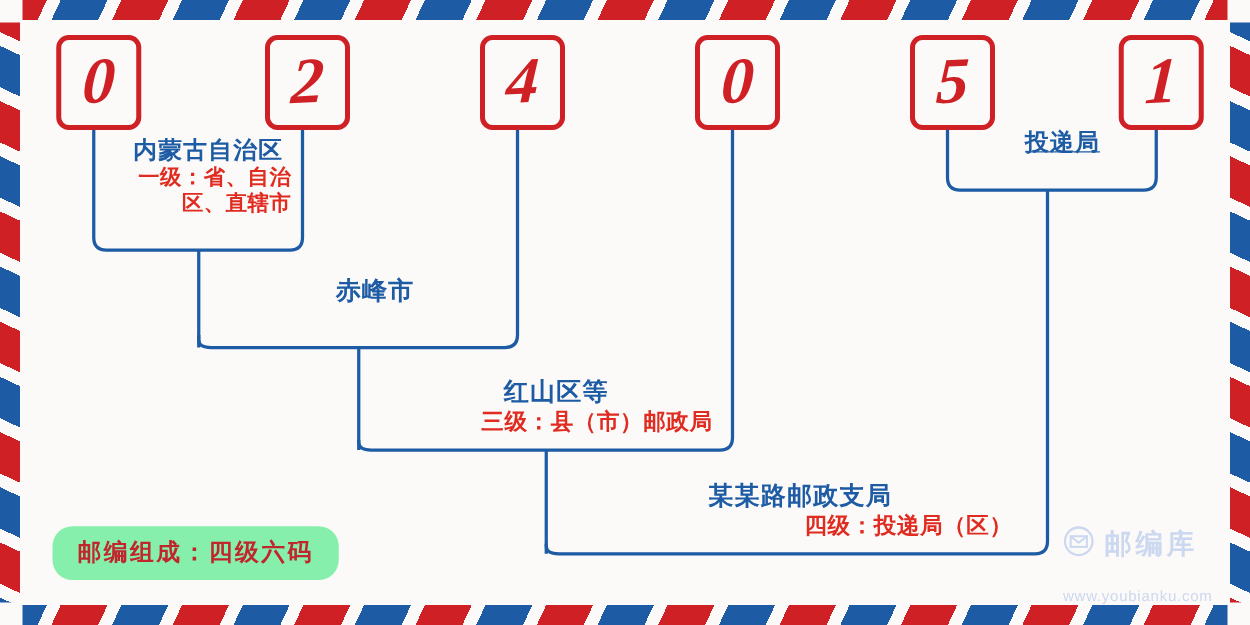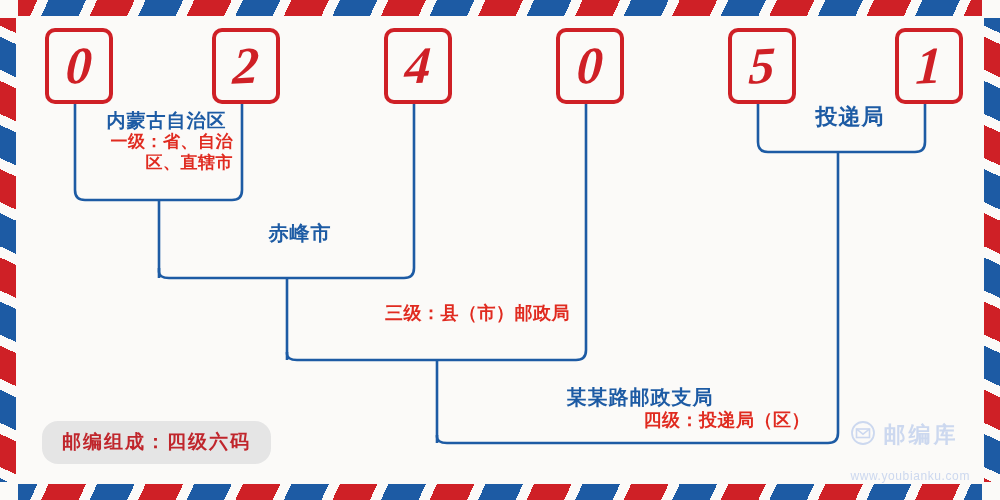--- a/index.html
+++ b/index.html
@@ -102,27 +102,27 @@
   #lvl1 .title{font-size:19px;padding-left:17px;}
   #lvl1 .sub{font-size:17px;}
   
   #lvl2{left:200px;top:222px;width:200px;}
   
   #lvl3{left:320px;top:303px;width:250px;}
   
   #lvl4{left:470px;top:386px;width:340px;}
   
   #lvlD{left:760px;top:104px;width:180px;}
-  #lvlD .title{font-size:22px;}
+  #lvlD .title{font-size:19px;text-decoration:underline;}
 
   
   #badge{
     position:absolute;left:42px;top:421px;
     padding:8px 20px 9px 20px;
-    background:#e5e5e5;
+    background:#86efac;
     border-radius:16px;
     z-index:4;
     font-family:"Liberation Serif","DejaVu Serif",serif;
     font-weight:700;
     font-size:19px;
     color:#c0262c;
     letter-spacing:2px;
     white-space:nowrap;
   }
 
@@ -198,20 +198,21 @@
   <div class="level narrow" id="lvl1">
     <div class="title">内蒙古自治区</div>
     <div class="sub">一级：省、自治区、直辖市</div>
   </div>
 
   <div class="level" id="lvl2">
     <div class="title">赤峰市</div>
   </div>
 
   <div class="level" id="lvl3">
+    <div class="title">红山区等</div>
     <div class="sub">三级：县（市）邮政局</div>
   </div>
 
   <div class="level" id="lvl4">
     <div class="title">某某路邮政支局</div>
     <div class="sub">四级：投递局（区）</div>
   </div>
 
   <div class="level" id="lvlD">
     <div class="title">投递局</div>

